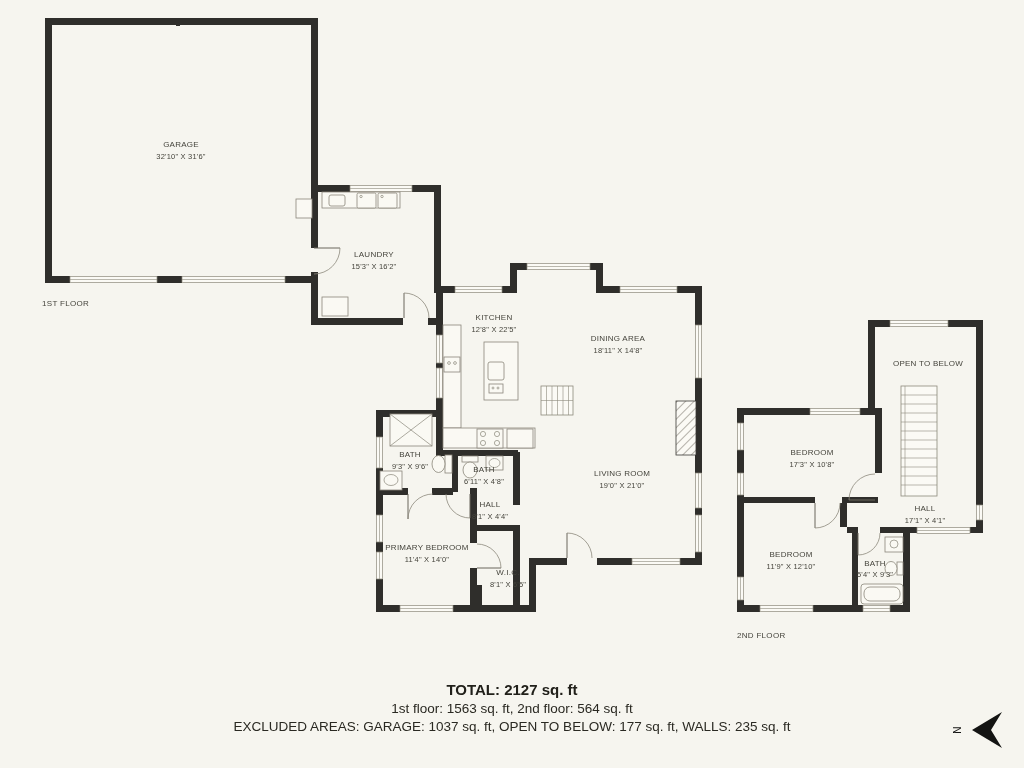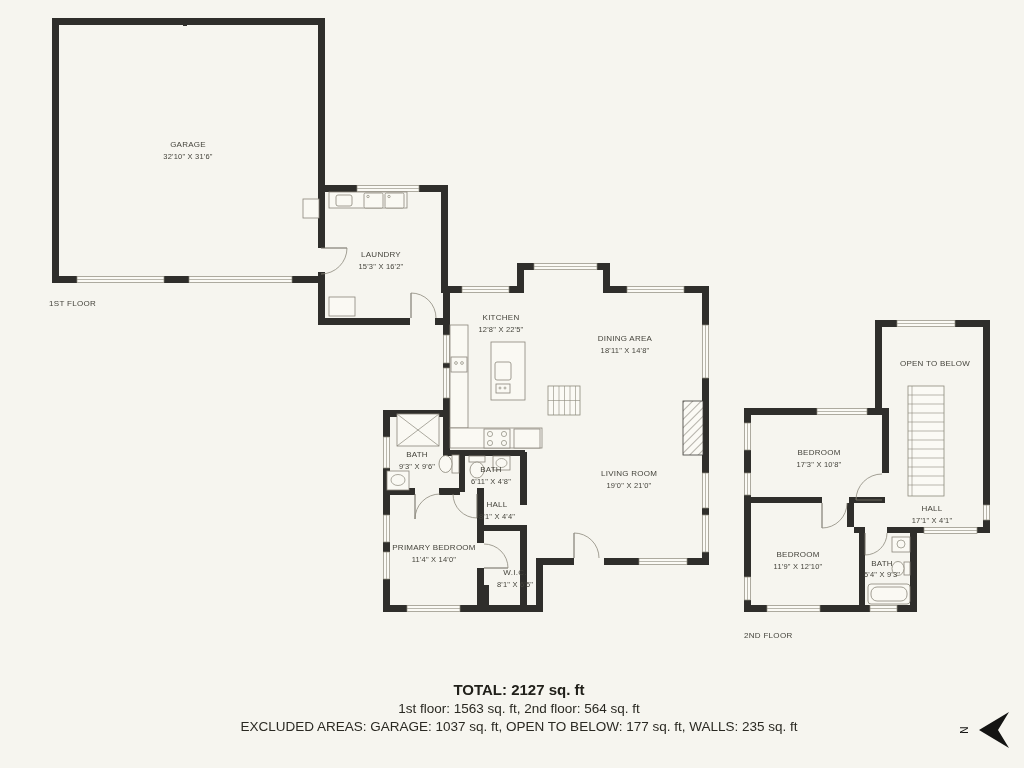--- a/index.html
+++ b/index.html
@@ -1,17 +1,17 @@
 <!DOCTYPE html>
 <html><head>
 <meta charset="utf-8">
 <style>
   html,body{margin:0;padding:0;background:#f6f5ef;}
   #stage{position:relative;width:1010px;height:768px;background:#f6f5ef;overflow:hidden;
-         font-family:"Liberation Sans", sans-serif;padding-left:7px;}
+         font-family:"Liberation Sans", sans-serif;}
   svg text{font-family:"Liberation Sans", sans-serif;}
   .room-name{font-size:8px;fill:#45443c;letter-spacing:.25px;}
   .room-dims{font-size:7.5px;fill:#45443c;letter-spacing:.2px;}
   .floor-tag{font-size:8px;fill:#45443c;letter-spacing:.3px;}
   .sum-bold{font-size:15px;font-weight:bold;fill:#21201a;}
   .sum-reg{font-size:13.5px;fill:#2a2922;}
   .wall{fill:#2f2e2b;}
   .win{fill:#fbfaf5;stroke:#8d897c;stroke-width:.7;}
   .winline{stroke:#8d897c;stroke-width:.6;}
   .fix{fill:#faf9f3;stroke:#8a867a;stroke-width:.8;}

